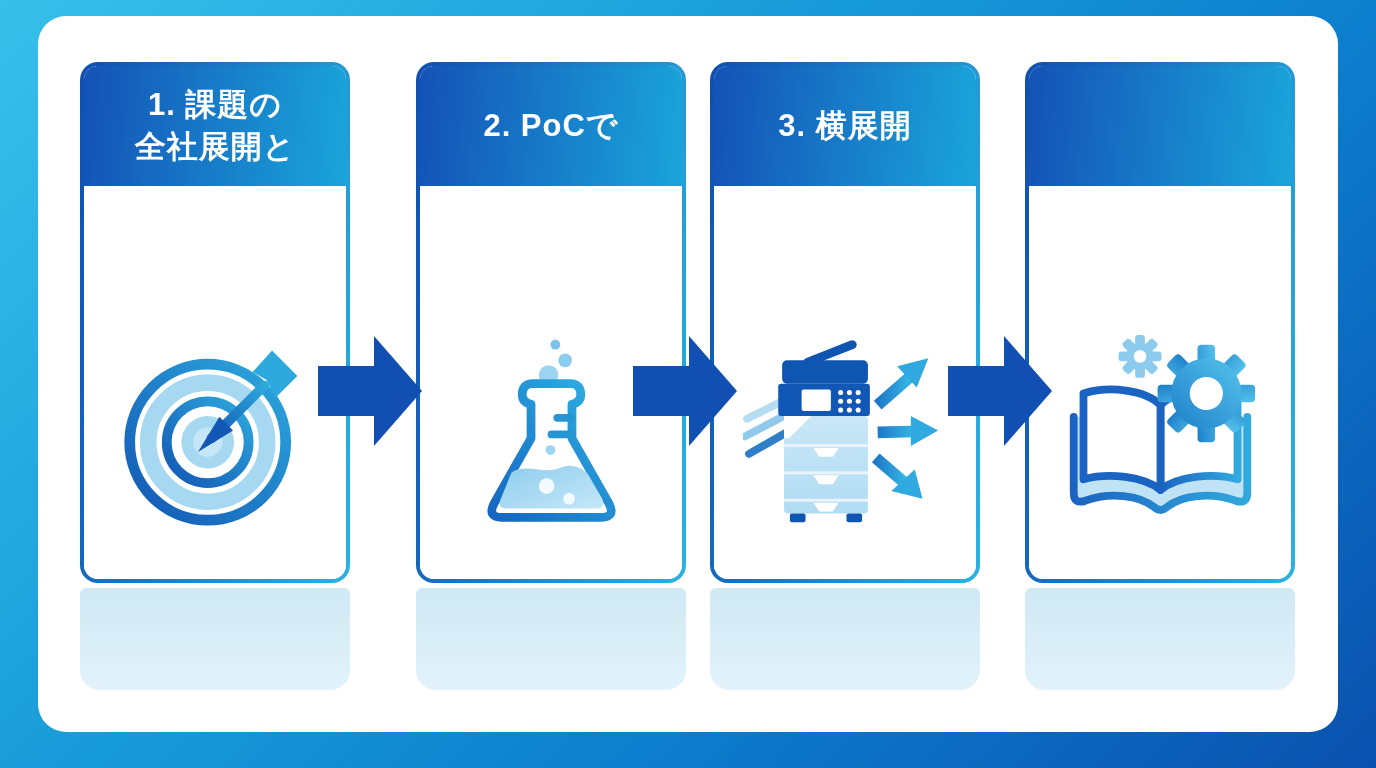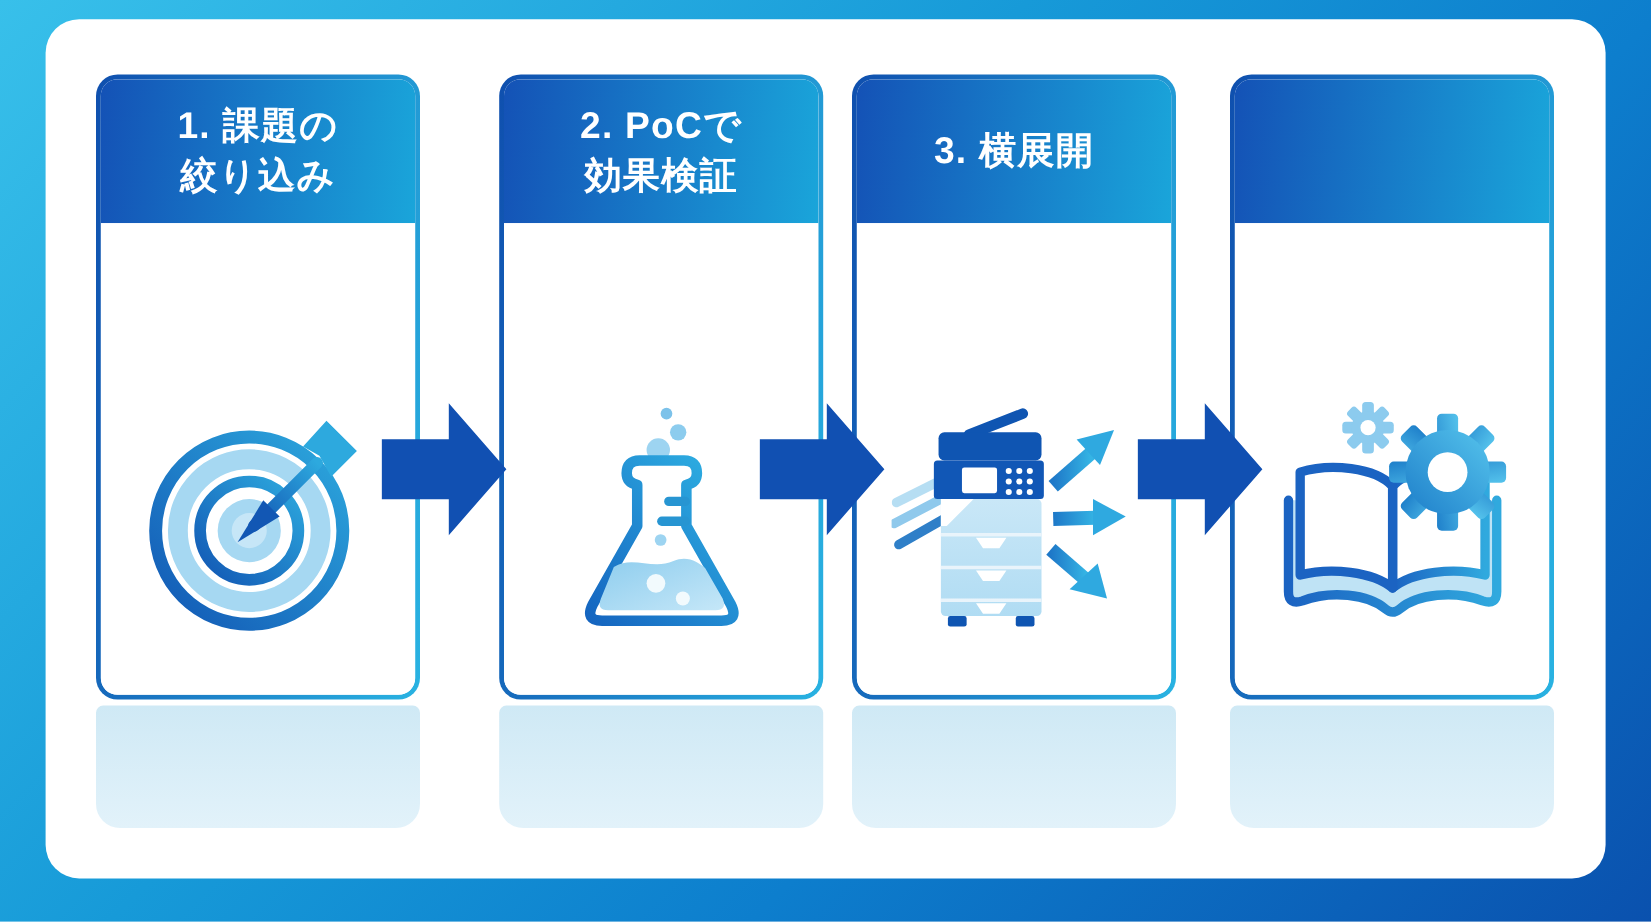--- a/index.html
+++ b/index.html
@@ -51,21 +51,21 @@
 
   <div class="reflection l1"></div>
   <div class="reflection l2"></div>
   <div class="reflection l3"></div>
   <div class="reflection l4"></div>
 
   <div class="card l1">
     <div class="card-inner">
       <div class="card-header">
         <span>1. 課題の</span>
-        <span>絞り込み</span>
+        <span>全社展開と</span>
       </div>
       <div class="card-body">
         <svg width="195" height="195" viewBox="0 0 200 200">
           <defs>
             <linearGradient id="g1" x1="0" y1="1" x2="1" y2="0">
               <stop offset="0" stop-color="#1257b4"></stop>
                 <stop offset="1" stop-color="#2da9de"></stop>
             </linearGradient>
           </defs>
           <circle cx="92" cy="112" r="80" fill="#ffffff" stroke="url(#g1)" stroke-width="11"></circle>
@@ -78,21 +78,20 @@
           <polygon points="138,40 158,18 184,44 162,66 152,48" fill="#2da9de"></polygon>
         </svg>
       </div>
     </div>
   </div>
 
   <div class="card l2">
     <div class="card-inner">
       <div class="card-header">
         <span>2. PoCで</span>
-        <span>効果検証</span>
       </div>
       <div class="card-body">
         <svg width="195" height="195" viewBox="0 0 200 200">
           <defs>
             <linearGradient id="g2" x1="0" y1="1" x2="1" y2="0">
               <stop offset="0" stop-color="#1565c0"></stop>
                 <stop offset="1" stop-color="#2fb3e4"></stop>
             </linearGradient>
             <linearGradient id="lg" x1="0" y1="0" x2="1" y2="1">
               <stop offset="0" stop-color="#8ecdee"></stop>

